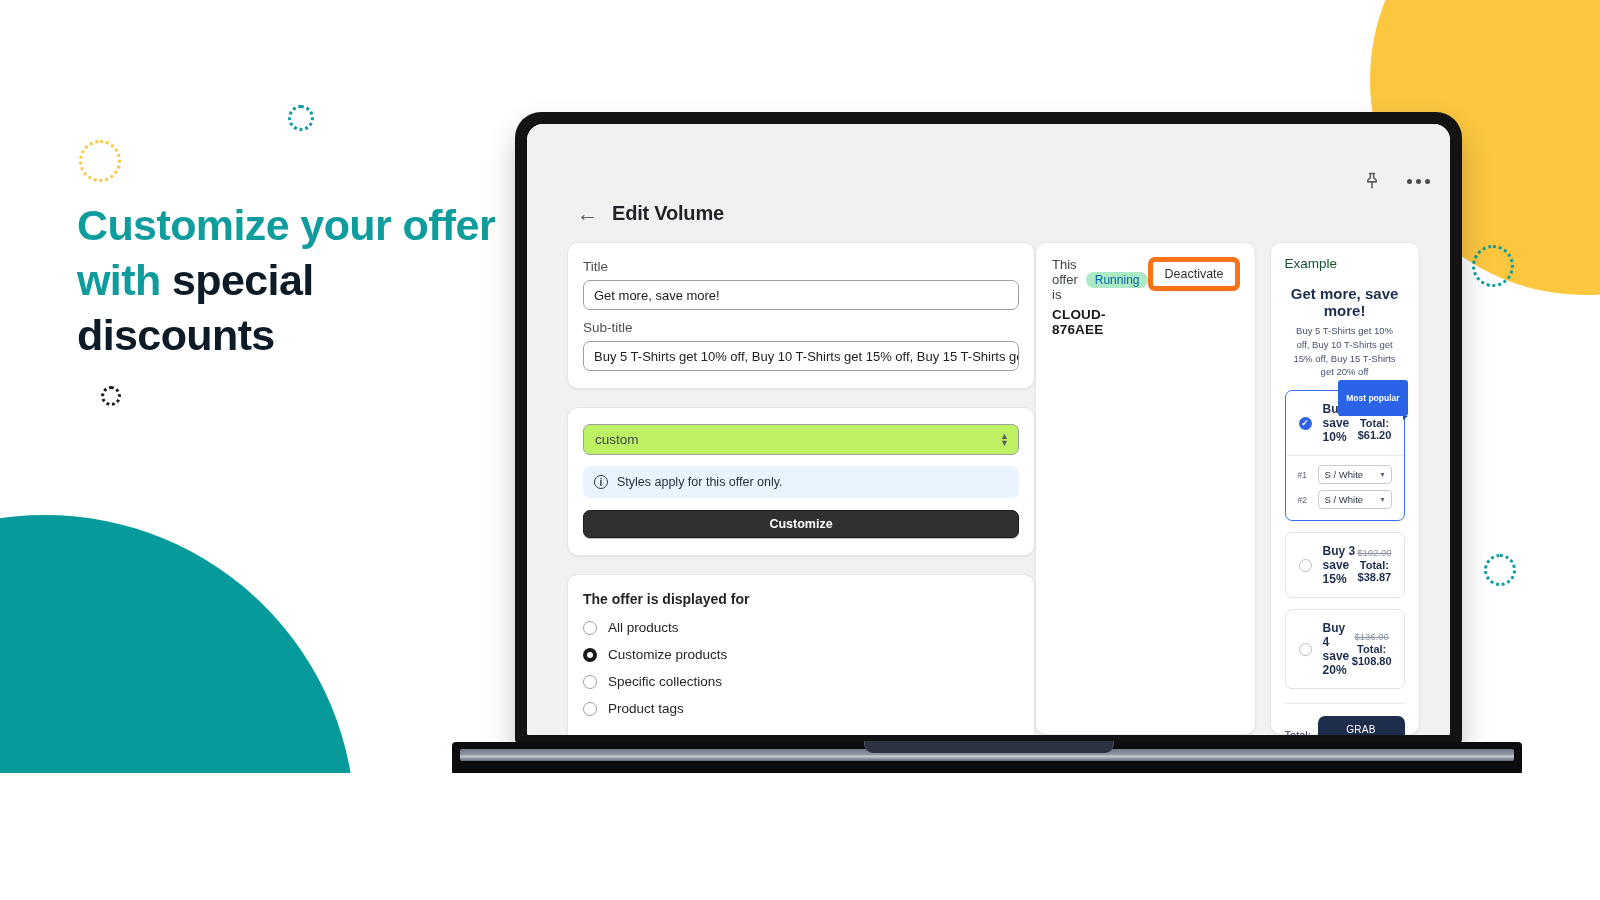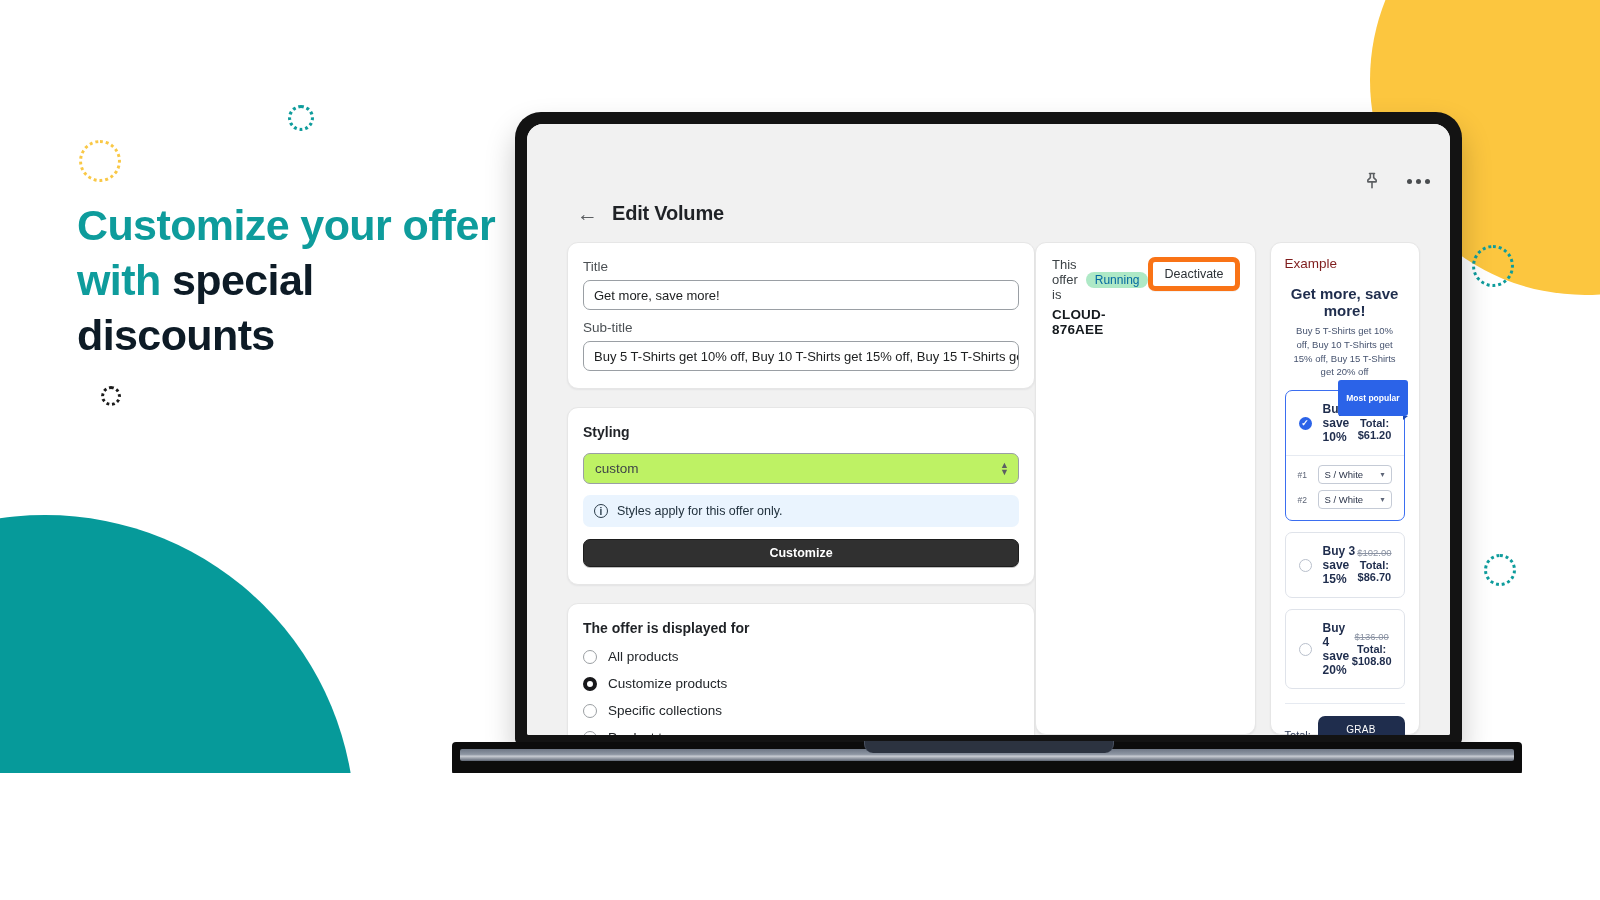--- a/index.html
+++ b/index.html
@@ -139,21 +139,21 @@
   .status-card { padding: 14px 15px 14px 16px; display: flex; align-items: flex-start; justify-content: space-between; }
   .status-line { font-size: 13px; color: #3c4246; display: flex; align-items: center; gap: 8px; }
   .badge { background: #aee9c6; color: #0369a1; font-size: 12px; border-radius: 9px; padding: 1px 9px; }
   .offer-code { font-size: 13.5px; font-weight: 700; color: #151a1e; margin-top: 5px; letter-spacing: .2px; }
   .btn-outline {
     border: 5px solid #f97316; background: #fff; border-radius: 7px;
     font-size: 12.5px; color: #2c3136; padding: 5px 11px; box-shadow: 0 1px 0 rgba(0,0,0,0.05);
   }
 
   .example-card { padding: 13px 14px 16px 14px; flex: 1; }
-  .example-label { font-size: 13.5px; color: #7f1d1d; margin-bottom: 14px; }
+  .example-label { font-size: 13.5px; color: #14532d; margin-bottom: 14px; }
   .ex-title { text-align: center; font-size: 15px; font-weight: 700; color: #1f2d4d; }
   .ex-sub { text-align: center; font-size: 9.5px; color: #46536f; line-height: 1.45; margin-top: 5px; padding: 0 6px; }
 
   .tier { position: relative; border: 1px solid #dfe3ea; border-radius: 7px; background: #fff; margin-top: 11px; }
   .tier.selected { border: 1.6px solid #3b6ef0; }
   .tier-main { display: flex; align-items: center; justify-content: space-between; padding: 11px 12px 11px 13px; }
   .tier-left { display: flex; align-items: center; gap: 11px; }
   .tier-name { font-size: 12px; font-weight: 700; color: #1f2d4d; }
   .radio-blue { width: 13px; height: 13px; border-radius: 50%; border: 1.4px solid #b9c0cc; background: #fff; flex: none; }
   .radio-blue.on {
@@ -241,21 +241,20 @@
 
               <div class="card pad">
                 <div class="field-label">Title</div>
                 <div class="input">Get more, save more!</div>
                 <div class="gap10"></div>
                 <div class="field-label">Sub-title</div>
                 <div class="input">Buy 5 T-Shirts get 10% off, Buy 10 T-Shirts get 15% off, Buy 15 T-Shirts get 20%</div>
               </div>
 
               <div class="card pad">
-                <div class="section-title">Styling</div>
                 <div class="select">
                   <span>custom</span>
                   <span class="chev">▲<br>▼</span>
                 </div>
                 <div class="banner">
                   <span class="info-i">i</span>
                   <span>Styles apply for this offer only.</span>
                 </div>
                 <div class="btn-dark">Customize</div>
               </div>
@@ -333,21 +332,21 @@
                 </div>
 
                 <div class="tier">
                   <div class="tier-main">
                     <div class="tier-left">
                       <span class="radio-blue"></span>
                       <span class="tier-name">Buy 3 save 15%</span>
                     </div>
                     <div class="tier-prices">
                       <div class="price-old">$102.00</div>
-                      <div class="price-total">Total: $86.70</div>
+                      <div class="price-total">Total: $38.87</div>
                     </div>
                   </div>
                 </div>
 
                 <div class="tier">
                   <div class="tier-main">
                     <div class="tier-left">
                       <span class="radio-blue"></span>
                       <span class="tier-name">Buy 4 save 20%</span>
                     </div>

